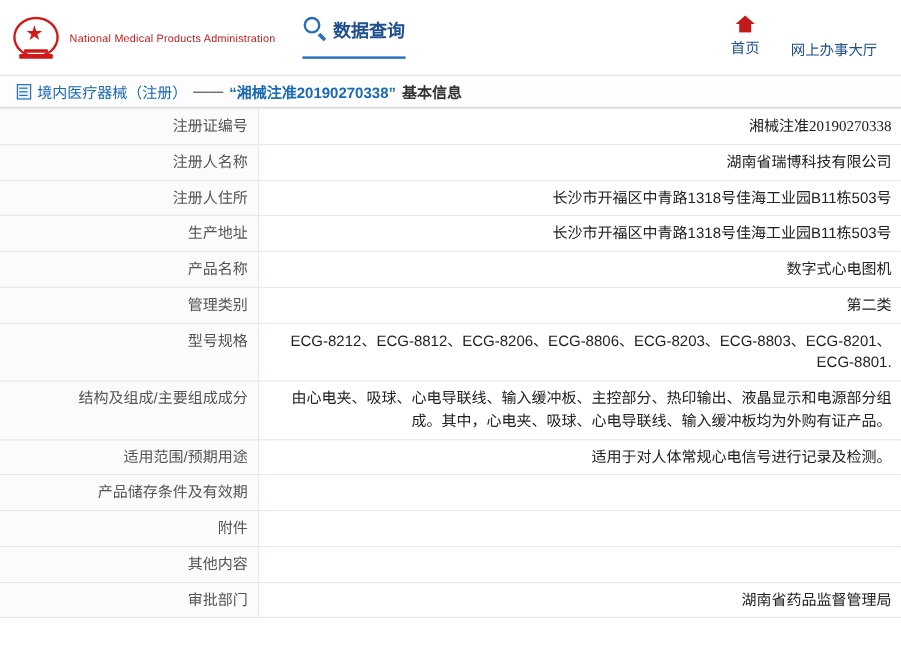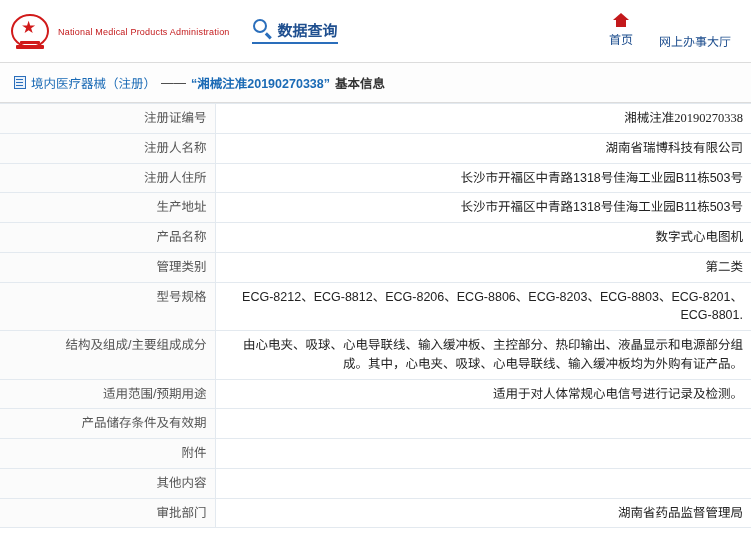--- a/index.html
+++ b/index.html
@@ -76,21 +76,21 @@
     color: #c3191b;
     letter-spacing: 0.2px;
     margin-top: 2px;
   }
 
   .query-block {
     display: flex;
     align-items: center;
     gap: 4px;
     margin-left: 22px;
-    padding-bottom: 2px;
+    padding-bottom: 12px;
     border-bottom: 2px solid #2a6ebb;
   }
   .mag-icon { width: 22px; height: 22px; position: relative; flex: none; }
   .mag-icon .lens {
     position: absolute; left: 1px; top: 1px;
     width: 14px; height: 14px;
     border: 2px solid #2a6ebb; border-radius: 50%;
   }
   .mag-icon .handle {
     position: absolute; left: 14px; top: 14px;
@@ -130,21 +130,21 @@
     border-bottom: 7px solid #c3191b;
   }
   .home-icon .body {
     position: absolute; left: 3px; top: 6px;
     width: 10px; height: 8px; background: #c3191b;
   }
   .nav-item.text-only { padding-top: 19px; }
 
   
   .crumb-bar {
-    height: 41px;
+    height: 28px;
     border-top: 1px solid #dcdcdc;
     border-bottom: 1px solid #dcdcdc;
     background: #fdfdfd;
     display: flex;
     align-items: center;
     padding: 0 0 0 14px;
     gap: 5px;
     font-size: 12.5px;
   }
   .crumb-icon {

